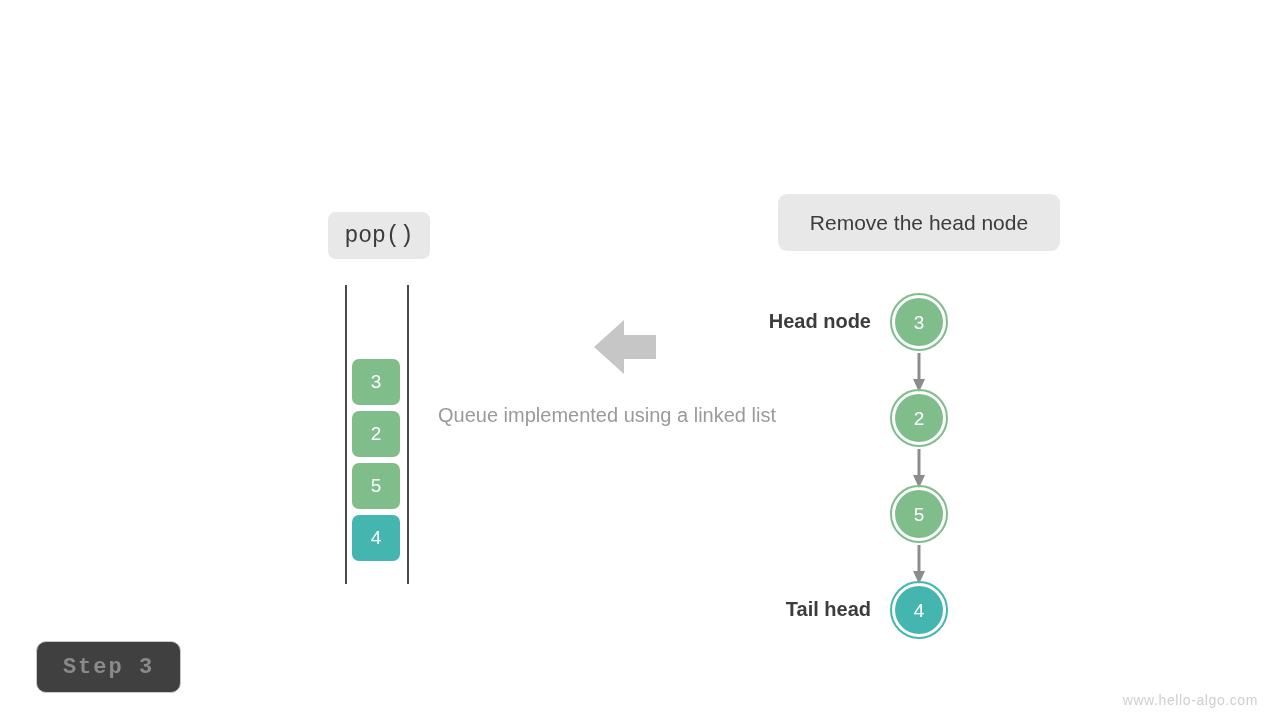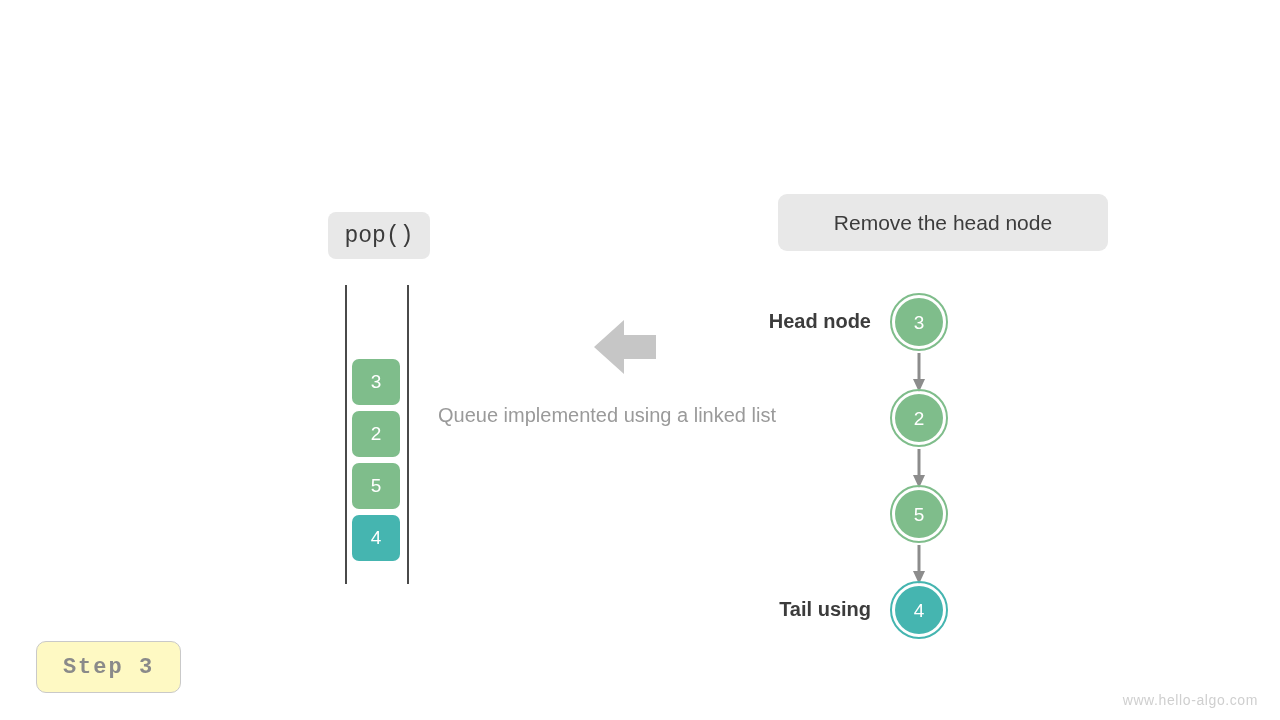--- a/index.html
+++ b/index.html
@@ -35,33 +35,33 @@
     font-family: "Liberation Mono", "DejaVu Sans Mono", monospace;
     font-size: 23px;
     letter-spacing: 0px;
     color: #3b3b3b;
     border-radius: 8px;
   }
 
   #callout-box {
     left: 778px;
     top: 194px;
-    width: 330px;
+    width: 282px;
     height: 57px;
     font-size: 21px;
     color: #3c3c3c;
     text-align: right;
   }
 
   #step-badge {
     left: 36px;
     top: 641px;
     width: 145px;
     height: 52px;
-    background: #fef9c3;
+    background: #404040;
     border: 1.6px solid #c9c9c9;
     border-radius: 10px;
     font-family: "Liberation Mono", "DejaVu Sans Mono", monospace;
     font-size: 22px;
     font-weight: bold;
     letter-spacing: 2px;
     color: #8a8a8a;
   }
 
   #watermark {
@@ -217,21 +217,21 @@
 
 <div id="flow-arrow">
   <svg width="62" height="54" viewBox="0 0 62 54" aria-hidden="true">
     <polygon points="0,27 30,0 30,15 62,15 62,39 30,39 30,54" fill="#c6c6c6"></polygon>
   </svg>
 </div>
 
 <div id="caption">Queue implemented using a linked list</div>
 
 <div class="node-label" id="head-label">Head node</div>
-<div class="node-label" id="tail-label">Tail using</div>
+<div class="node-label" id="tail-label">Tail head</div>
 
 <div id="linked-list">
 
   <div class="node" style="top:8px; color:#7fbd8b">
     <div class="ring"></div>
     <div class="disc">
       <span class="val">3</span>
     </div>
   </div>
 

